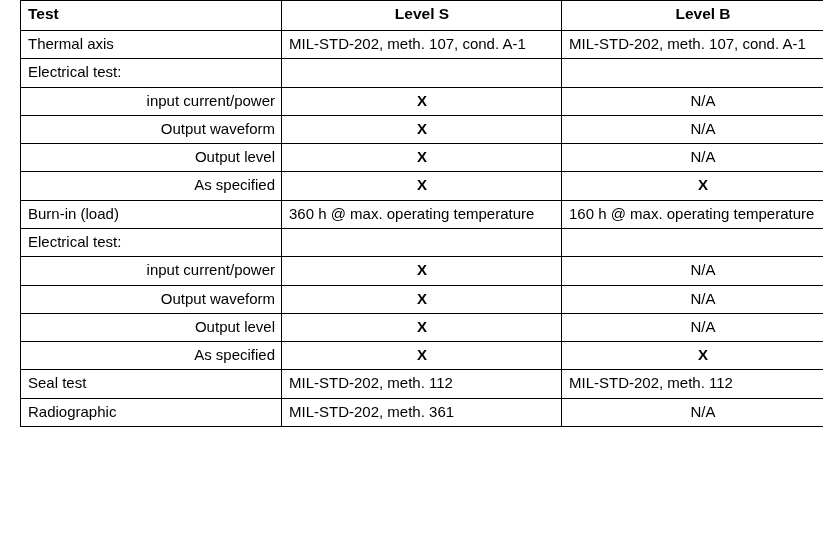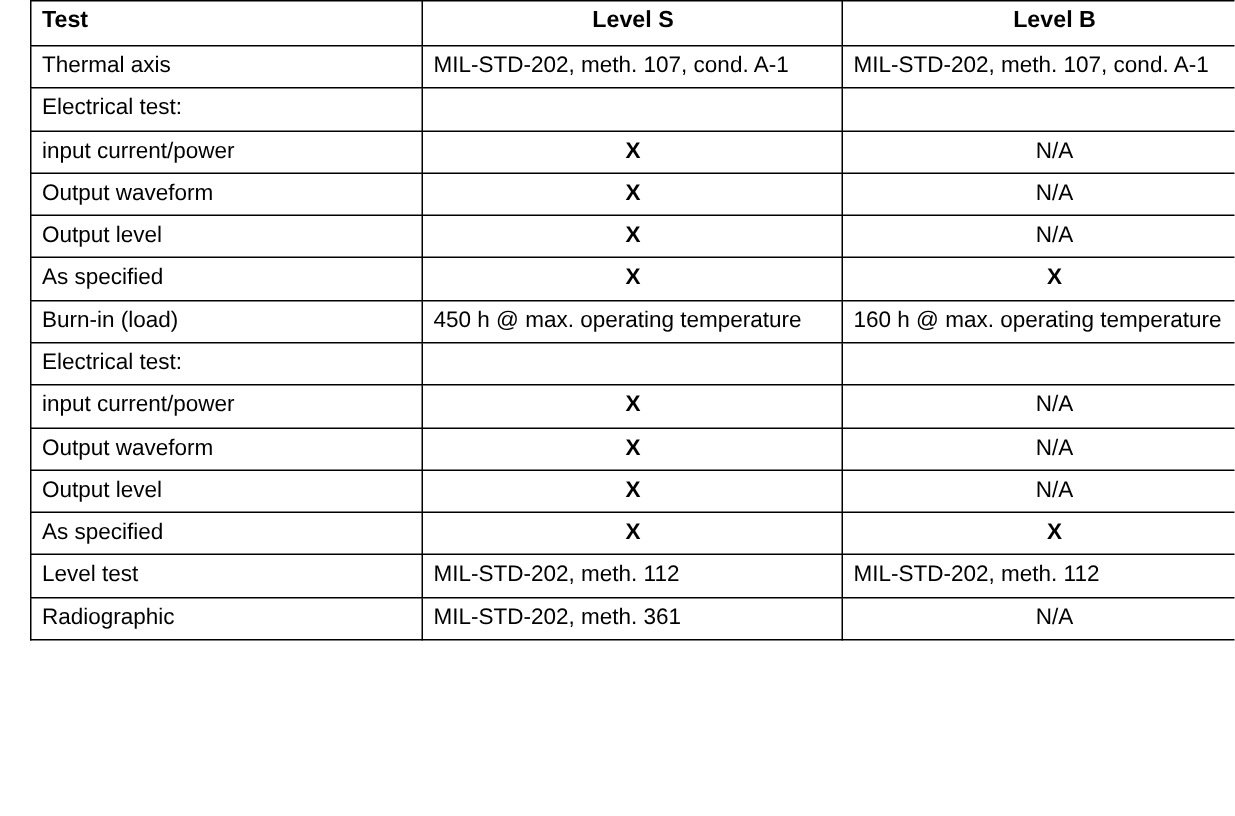--- a/index.html
+++ b/index.html
@@ -55,20 +55,21 @@
   }
   td.center {
     text-align: center;
   }
   td.mark {
     text-align: center;
     font-weight: bold;
   }
   td.indent {
     padding-left: 28px;
+    text-align: right;
   }
   
   td.blank { }
 </style>
 </head>
 <body>
 
 <div id="sheet">
   <table class="spec">
     <colgroup>
@@ -109,21 +110,21 @@
           <td class="mark">X</td>
           <td class="center">N/A</td>
         </tr>
         <tr>
           <td class="left indent">As specified</td>
           <td class="mark">X</td>
           <td class="mark">X</td>
         </tr>
         <tr>
           <td class="left">Burn-in (load)</td>
-          <td class="left">450 h @ max. operating temperature</td>
+          <td class="left">360 h @ max. operating temperature</td>
           <td class="left">160 h @ max. operating temperature</td>
         </tr>
         <tr>
           <td class="left">Electrical test:</td>
           <td class="blank left"></td>
           <td class="blank left"></td>
         </tr>
         <tr>
           <td class="left indent">input current/power</td>
           <td class="mark">X</td>
@@ -138,21 +139,21 @@
           <td class="left indent">Output level</td>
           <td class="mark">X</td>
           <td class="center">N/A</td>
         </tr>
         <tr>
           <td class="left indent">As specified</td>
           <td class="mark">X</td>
           <td class="mark">X</td>
         </tr>
         <tr>
-          <td class="left">Level test</td>
+          <td class="left">Seal test</td>
           <td class="left">MIL-STD-202, meth. 112</td>
           <td class="left">MIL-STD-202, meth. 112</td>
         </tr>
         <tr>
           <td class="left">Radiographic</td>
           <td class="left">MIL-STD-202, meth. 361</td>
           <td class="center">N/A</td>
         </tr>
       </tbody>
   </table>

